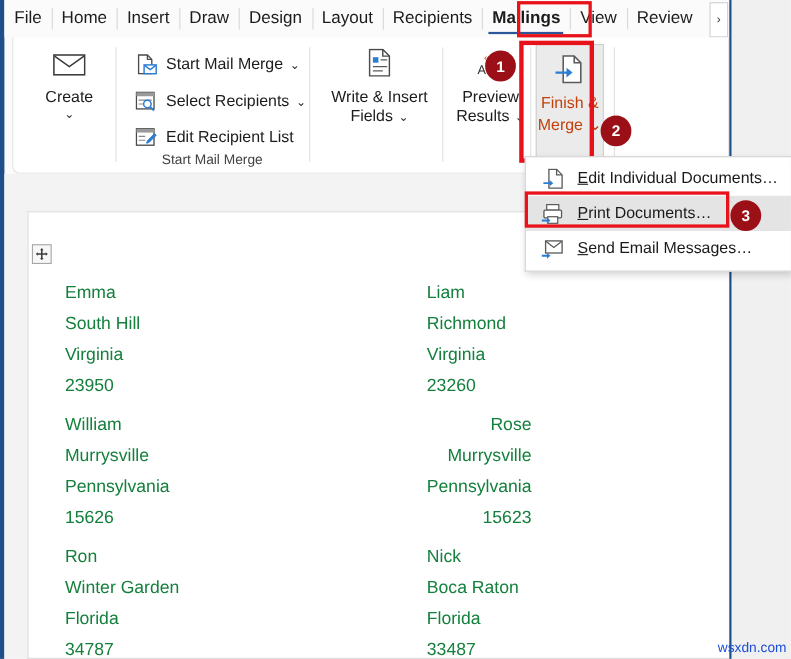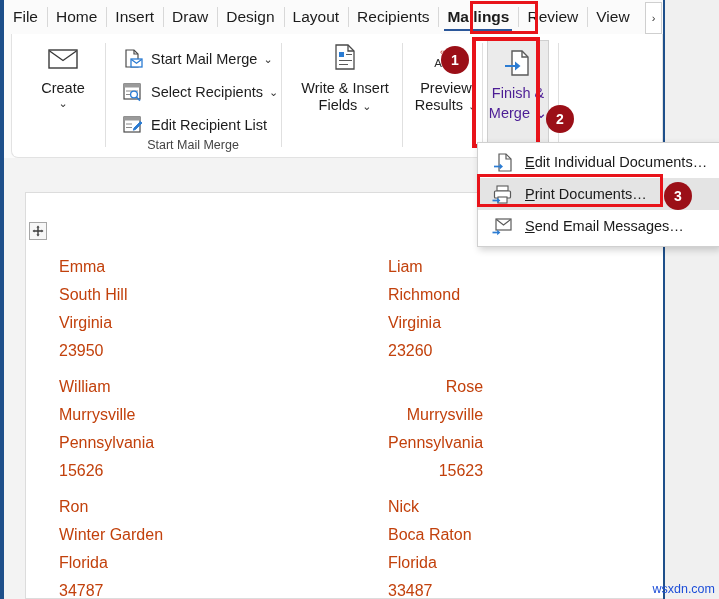--- a/index.html
+++ b/index.html
@@ -186,21 +186,21 @@
     box-sizing: border-box;
     display: flex;
     flex-direction: column;
     align-items: center;
     justify-content: flex-start;
     padding-top: 8px;
   }
   #finish-merge .blabel {
     font-size: 14.5px;
     line-height: 20px;
-    color: #4c1d95;
+    color: #c2410c;
     text-align: center;
   }
   .fm-hl {
     position: absolute;
     left: 472px; top: 37px;
     width: 68px; height: 111px;
     border: 4px solid #e8131a;
     box-sizing: border-box;
     z-index: 6;
   }
@@ -286,21 +286,21 @@
     border: 1px solid #a6a6a6;
     background: #f7f7f7;
     box-sizing: border-box;
     display: flex; align-items: center; justify-content: center;
     z-index: 3;
   }
   .addr-block {
     position: absolute;
     font-size: 16px;
     line-height: 28px;
-    color: #c2410c;
+    color: #15803d;
     white-space: nowrap;
   }
   .col-left  { left: 59px; }
   .col-right { left: 388px; }
 
   
   #watermark {
     position: absolute;
     right: 4px; bottom: 3px;
     font-size: 12.5px;
@@ -335,24 +335,24 @@
         <span>Layout</span>
       </div>
     <div class="tab">
         <span>Recipients</span>
       </div>
     <div class="tab active">
       <span>Mailings</span>
       <span class="tab-underline"></span>
     </div>
     <div class="tab">
+        <span>View</span>
+      </div>
+    <div class="tab">
         <span>Review</span>
-      </div>
-    <div class="tab">
-        <span>View</span>
       </div>
   </div>
 
   <div id="overflow-chevron">
     <span>›</span>
   </div>
 
   <div class="tab-hl"></div>
 
   <div id="ribbon">

